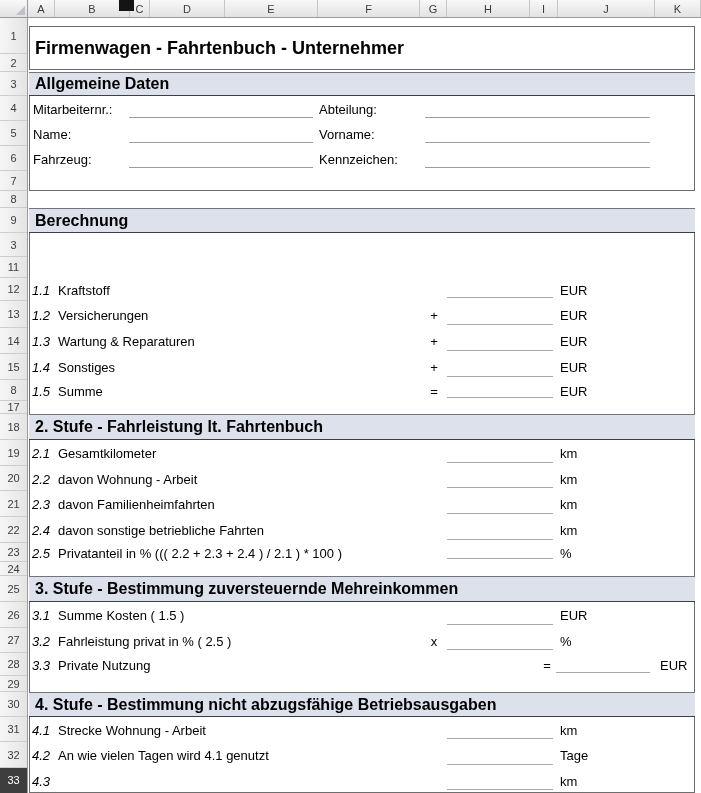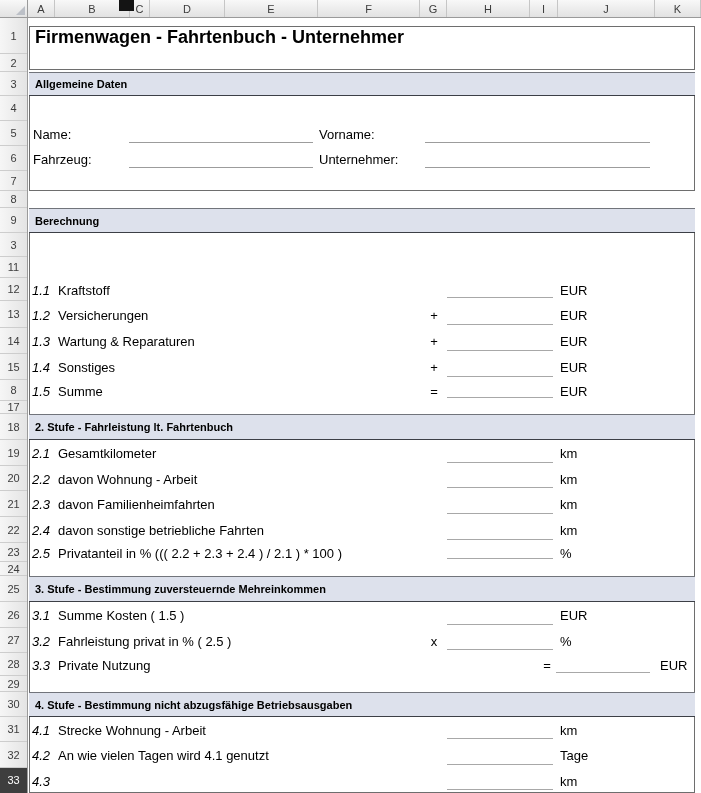--- a/index.html
+++ b/index.html
@@ -23,22 +23,22 @@
     font-size:11px;color:#3c3c3c;border-bottom:1px solid #cdcdcd;overflow:hidden;}
   .rh.sel{background:#3e3e3e;color:#fff;border-bottom-color:#3e3e3e;}
   .darkmark{position:absolute;left:119px;top:0;width:15px;height:11px;background:#141414;z-index:5;}
 
   
   #content{position:absolute;left:28px;top:18px;width:673px;height:775px;background:#fff;overflow:hidden;font-size:13px;}
   .box{position:absolute;border:1px solid #6e6e6e;background:#fff;}
   .bar{position:absolute;left:1px;width:666px;background:#dde1ec;
     border-top:1px solid #71747b;border-bottom:1px solid #3c3f46;
     display:flex;align-items:center;}
-  .bartext{font-weight:bold;font-size:11px;padding-left:6px;white-space:nowrap;}
-  #title-box{left:1px;top:8px;width:666px;height:44px;display:flex;align-items:flex-start;}
+  .bartext{font-weight:bold;font-size:16px;padding-left:6px;white-space:nowrap;}
+  #title-box{left:1px;top:8px;width:666px;height:44px;display:flex;align-items:center;}
   #title-text{font-weight:bold;font-size:18px;padding-left:5px;white-space:nowrap;}
 
   .genrow{position:absolute;left:0;width:668px;height:23px;}
   .genrow span{position:absolute;white-space:nowrap;}
   .glabel{top:50%;transform:translateY(-50%);}
   .l1{left:5px;} .l2{left:291px;}
   .ginput{height:16px;bottom:2px;border-bottom:1px solid #9c9c9c;}
   .i1{left:101px;width:184px;} .i2{left:397px;width:225px;}
 
   .calcrow{position:absolute;left:0;width:668px;}
@@ -113,30 +113,36 @@
   <div id="content">
 
     <div class="box" id="title-box">
       <span id="title-text">Firmenwagen - Fahrtenbuch - Unternehmer</span>
     </div>
 
     <div class="box" style="left:1px;top:54px;width:666px;height:119px"></div>
     <div class="bar" style="top:54px;height:24px">
       <span class="bartext">Allgemeine Daten</span>
     </div>
+    <div class="genrow" style="top:79px">
+      <span class="glabel l1">Mitarbeiternr.:</span>
+      <span class="ginput i1"></span>
+      <span class="glabel l2">Abteilung:</span>
+      <span class="ginput i2"></span>
+    </div>
     <div class="genrow" style="top:104px">
       <span class="glabel l1">Name:</span>
       <span class="ginput i1"></span>
       <span class="glabel l2">Vorname:</span>
       <span class="ginput i2"></span>
     </div>
     <div class="genrow" style="top:129px">
       <span class="glabel l1">Fahrzeug:</span>
       <span class="ginput i1"></span>
-      <span class="glabel l2">Unternehmer:</span>
+      <span class="glabel l2">Kennzeichen:</span>
       <span class="ginput i2"></span>
     </div>
 
     <div class="box" style="left:1px;top:190px;width:666px;height:585px"></div>
     <div class="bar" style="top:190px;height:25px">
       <span class="bartext">Berechnung</span>
     </div>
 
     <div class="calcrow" style="top:260px;height:23px">
       <span class="cnum">1.1</span>

